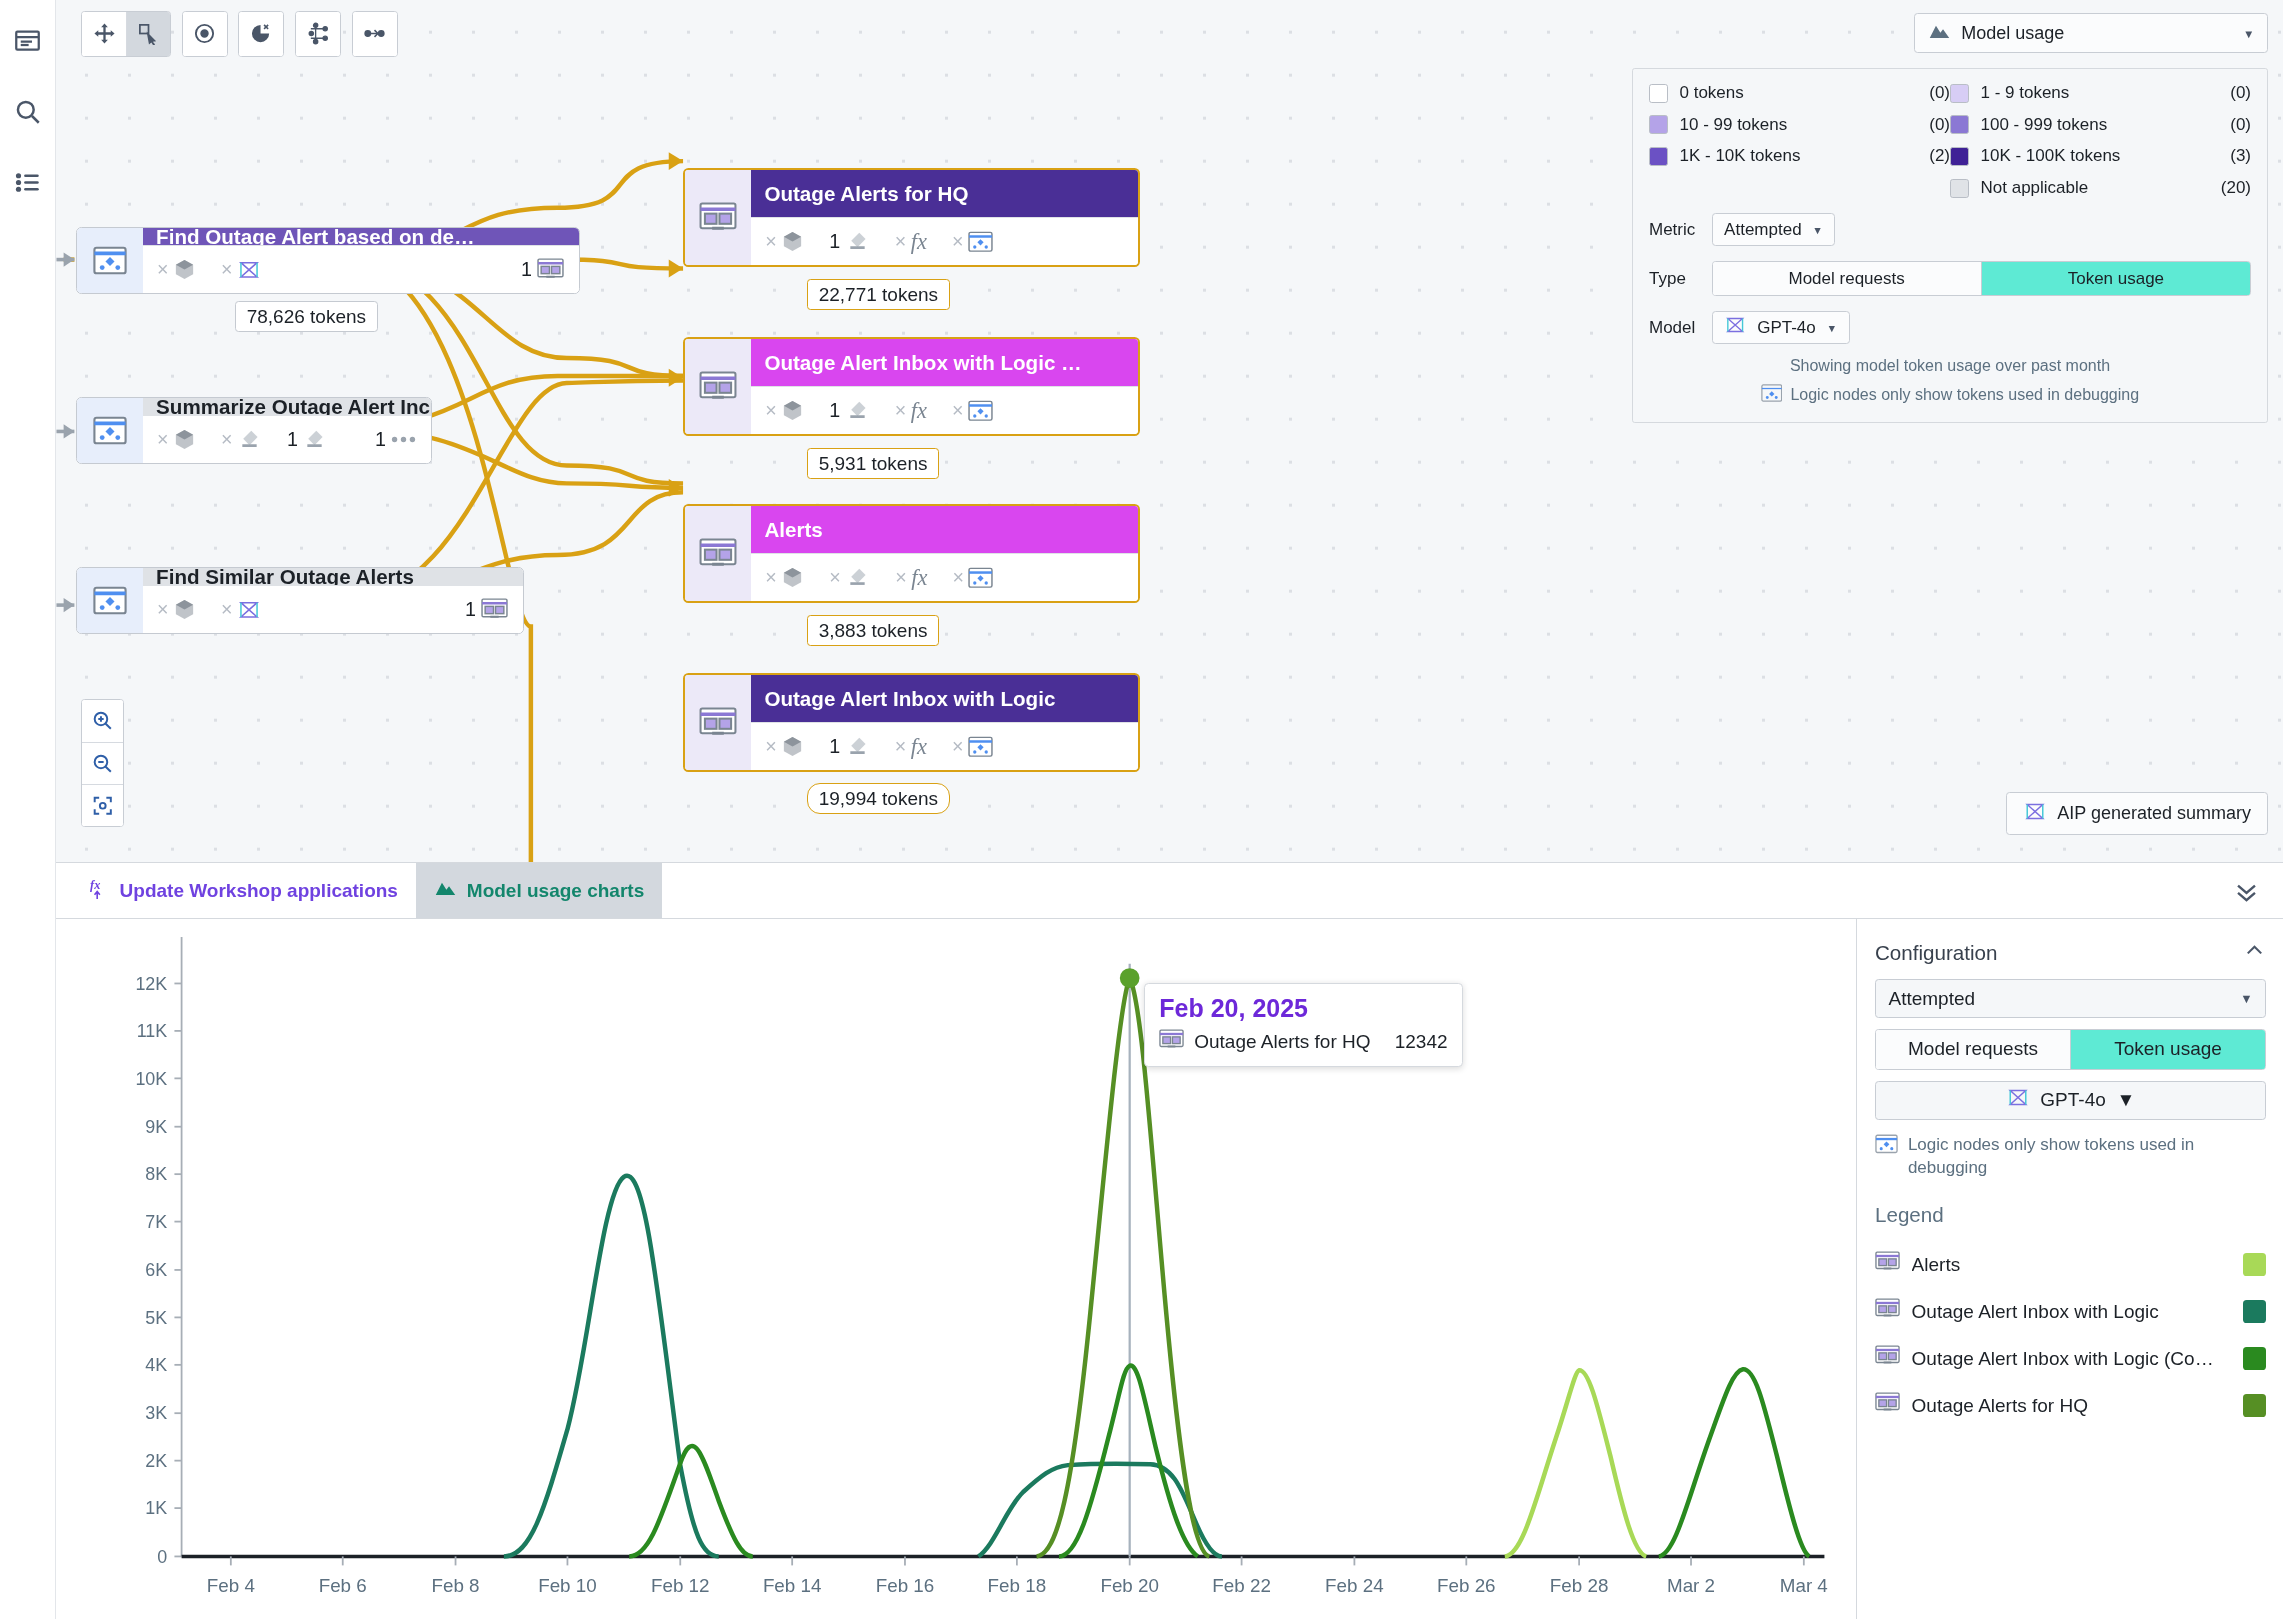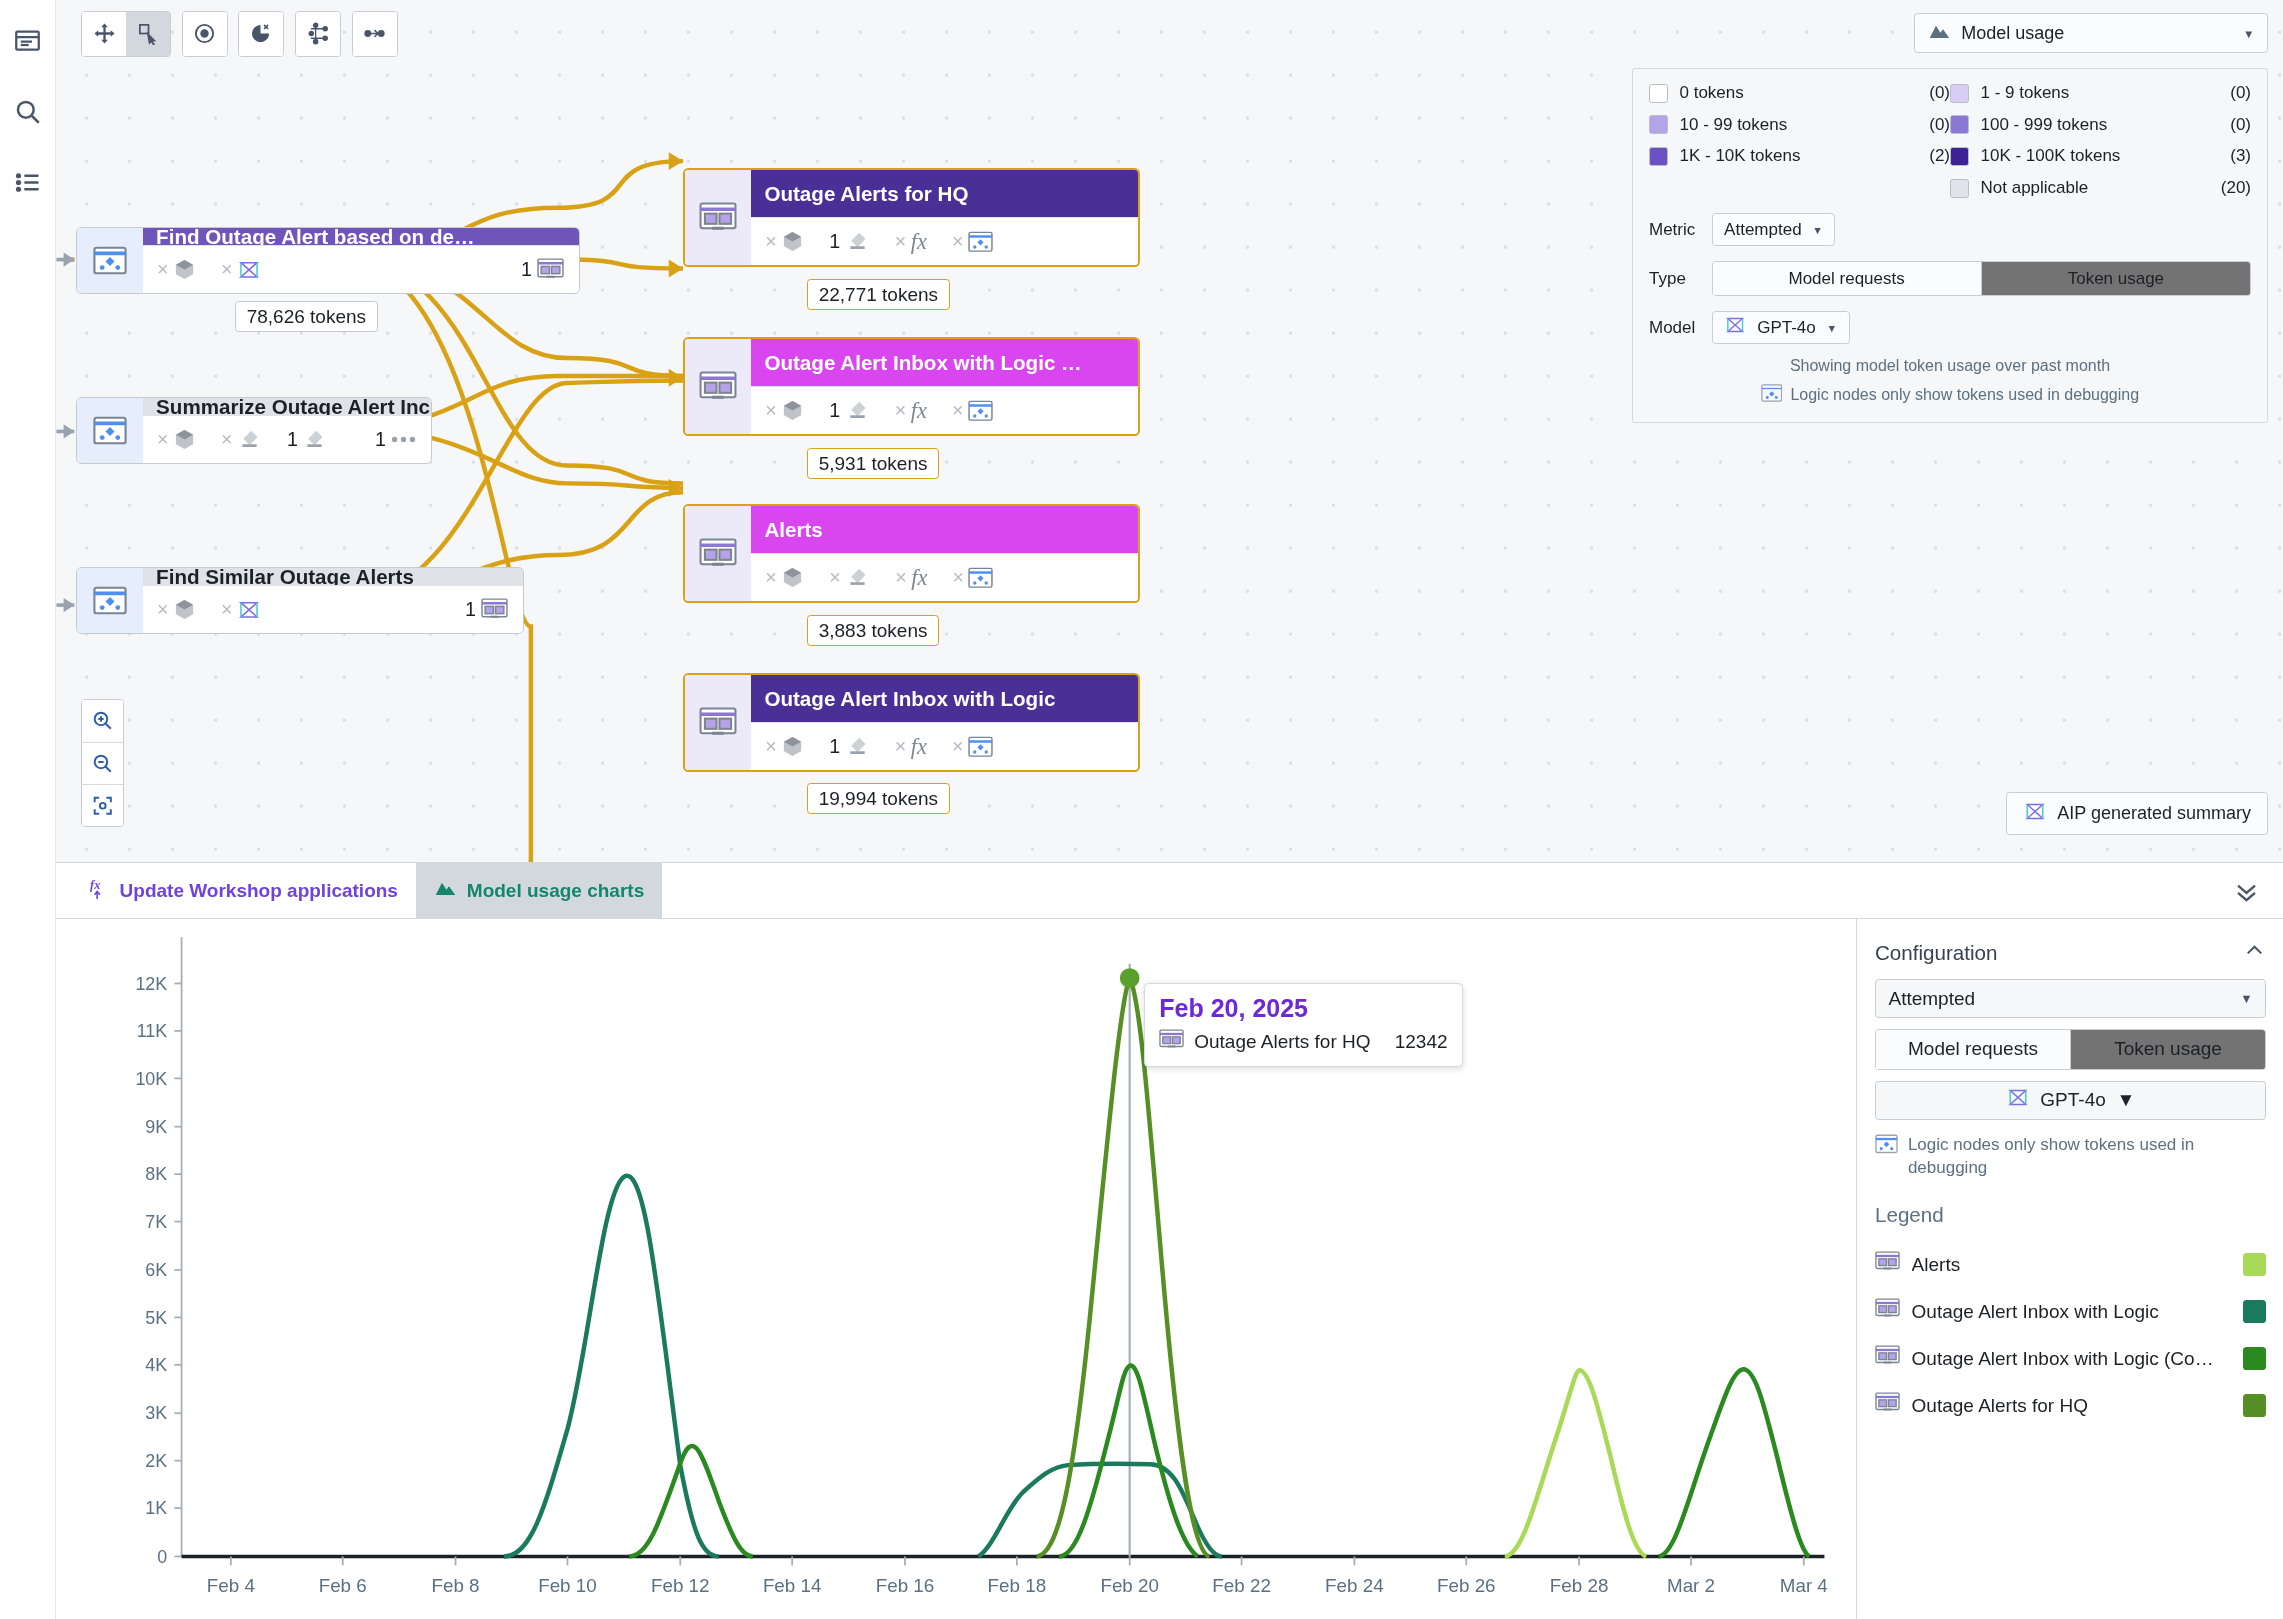--- a/index.html
+++ b/index.html
@@ -60,21 +60,21 @@
   .sw-label { padding-left: 9px; color: #1c2127; font-size: 17px; white-space: nowrap; }
   .ctl-row { display: flex; align-items: center; gap: 12.5px; margin-top: 15px; }
   .ctl-lbl { font-size: 17px; color: #1c2127; width: 50px; }
   .mini-select { background: #fbfcfd; border: 0.9px solid #c8cdd4; border-radius: 3.6px;
                  height: 33px; display: inline-flex; align-items: center; gap: 10.7px;
                  padding: 0 11.6px; font-size: 17px; cursor: pointer; }
   .mini-select .caret { font-size: 10.7px; color: #4a5668; }
   .segmented { display: flex; border: 0.9px solid #c8cdd4; border-radius: 3.6px; overflow: hidden; flex: 1; }
   .seg { flex: 1; height: 33px; display: flex; align-items: center; justify-content: center;
          font-size: 17px; background: #fbfcfd; cursor: pointer; color: #1c2127; }
-  .seg.sel { background: #737373; }
+  .seg.sel { background: #5eead4; }
   .seg + .seg { border-left: 0.9px solid #c8cdd4; }
   .panel-note { text-align: center; font-size: 16px; color: #5c7080; margin-top: 12.5px; }
   .panel-note2 { display: flex; align-items: center; justify-content: center; gap: 8px;
                  font-size: 16px; color: #5c7080; margin-top: 9px; }
   
   #aip-summary-btn {
     position: absolute; right: 16px; top: 792px; height: 43px;
     background: #fbfcfd; border: 0.9px solid #c8cdd4; border-radius: 3.6px;
     display: flex; align-items: center; gap: 10.7px; padding: 0 16px;
     font-size: 18px; cursor: pointer; z-index: 12;
@@ -683,21 +683,21 @@
             <rect x="1" y="1" width="22" height="18" rx="1.5" fill="#fff"></rect>
               <line x1="1" y1="5" x2="23" y2="5" stroke="#4f8ff0" stroke-width="2.4"></line>
             <path d="M12 7.5 l3 3 -3 3 -3 -3 z" fill="#4f8ff0" stroke="none"></path>
             <circle cx="6.5" cy="15" r="1.6" fill="#4f8ff0" stroke="none"></circle>
               <circle cx="17.5" cy="15" r="1.6" fill="#4f8ff0" stroke="none"></circle>
           </svg>
         </span>
       </div>
     </div>
   </div>
-  <div class="token-chip bord" style="left:751px; top:783px;">19,994 tokens</div>
+  <div class="token-chip bord" style="left:751px; top:783px;border-radius:13px;">19,994 tokens</div>
 </div>
 
 <div id="bottom-panel">
   <div id="tabbar">
     <div class="tab t1">
       <span>
         <svg width="19.7" height="23" viewBox="0 0 22 26" fill="#6f42e0" style="font-size:21px">
           <text x="0" y="13" font-size="14" font-style="italic" font-family="'Liberation Serif',serif" fill="#6f42e0">fx</text>
           <path d="M8 25 L8 17 M5 20 L8 16.5 L11 20" stroke="#6f42e0" stroke-width="1.8" fill="none"></path>
         </svg>

